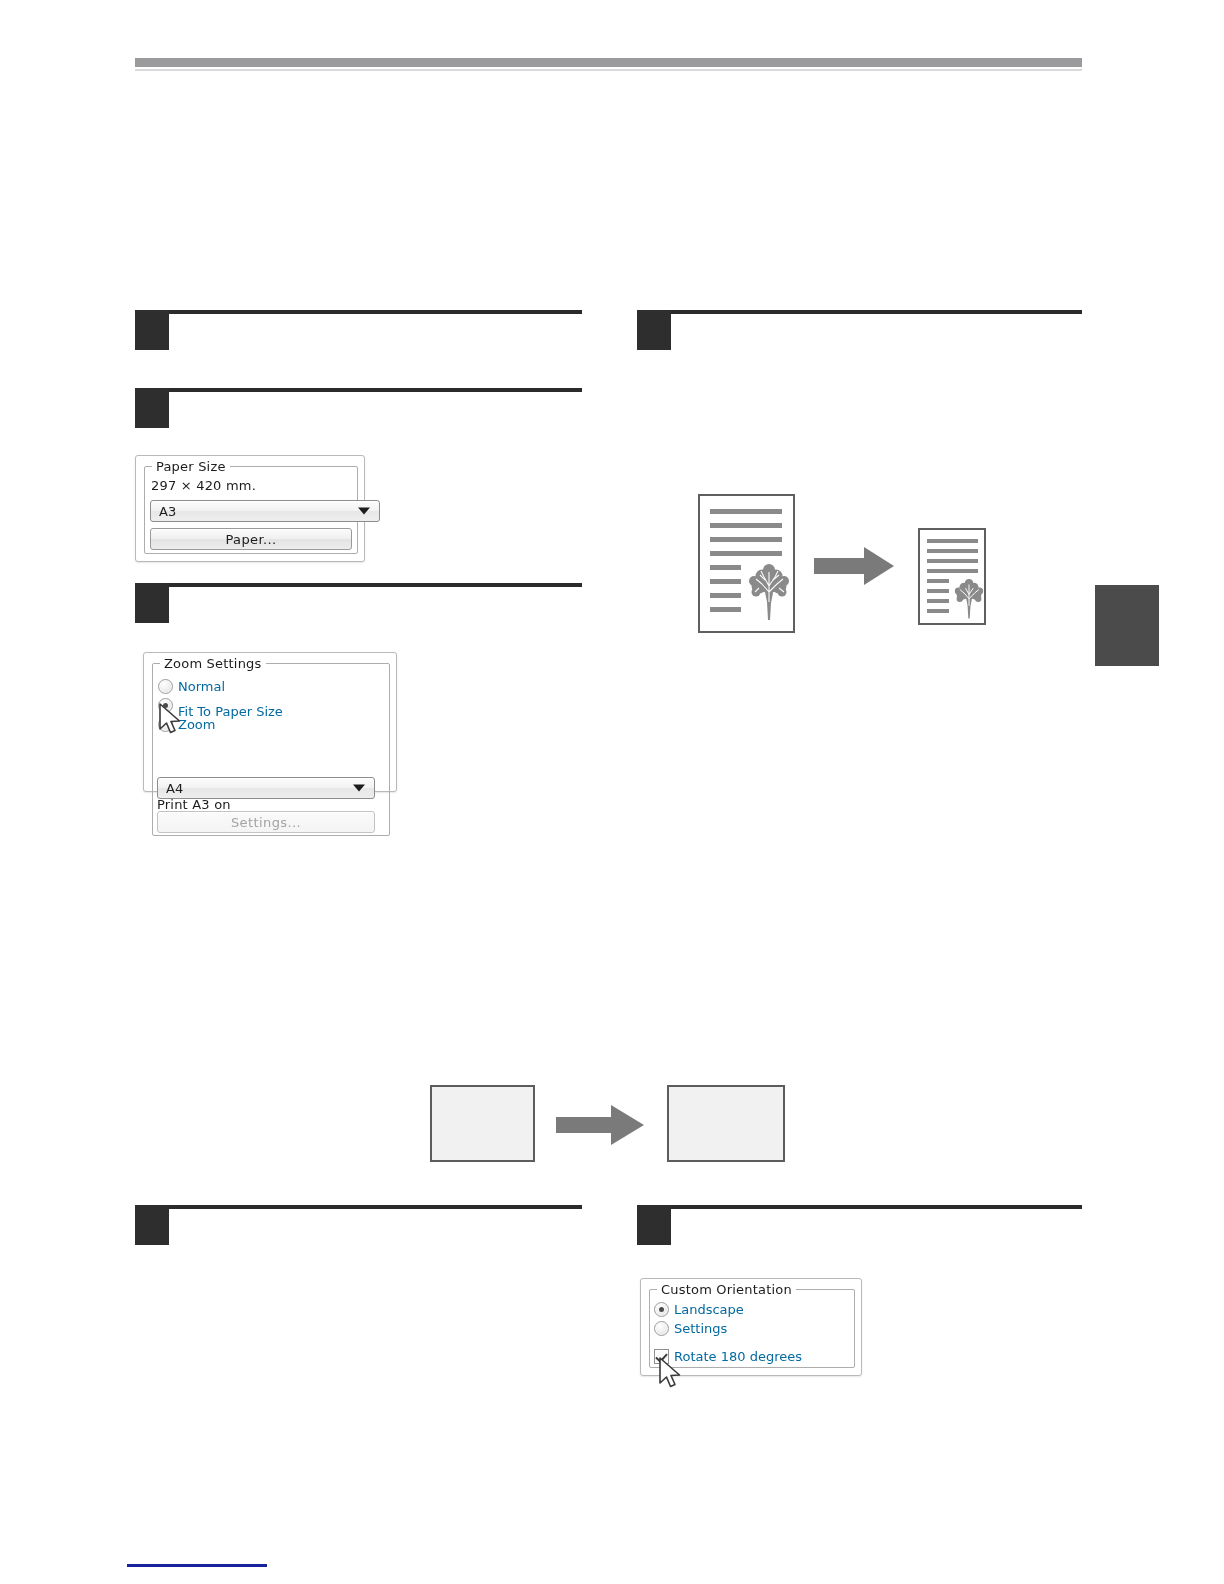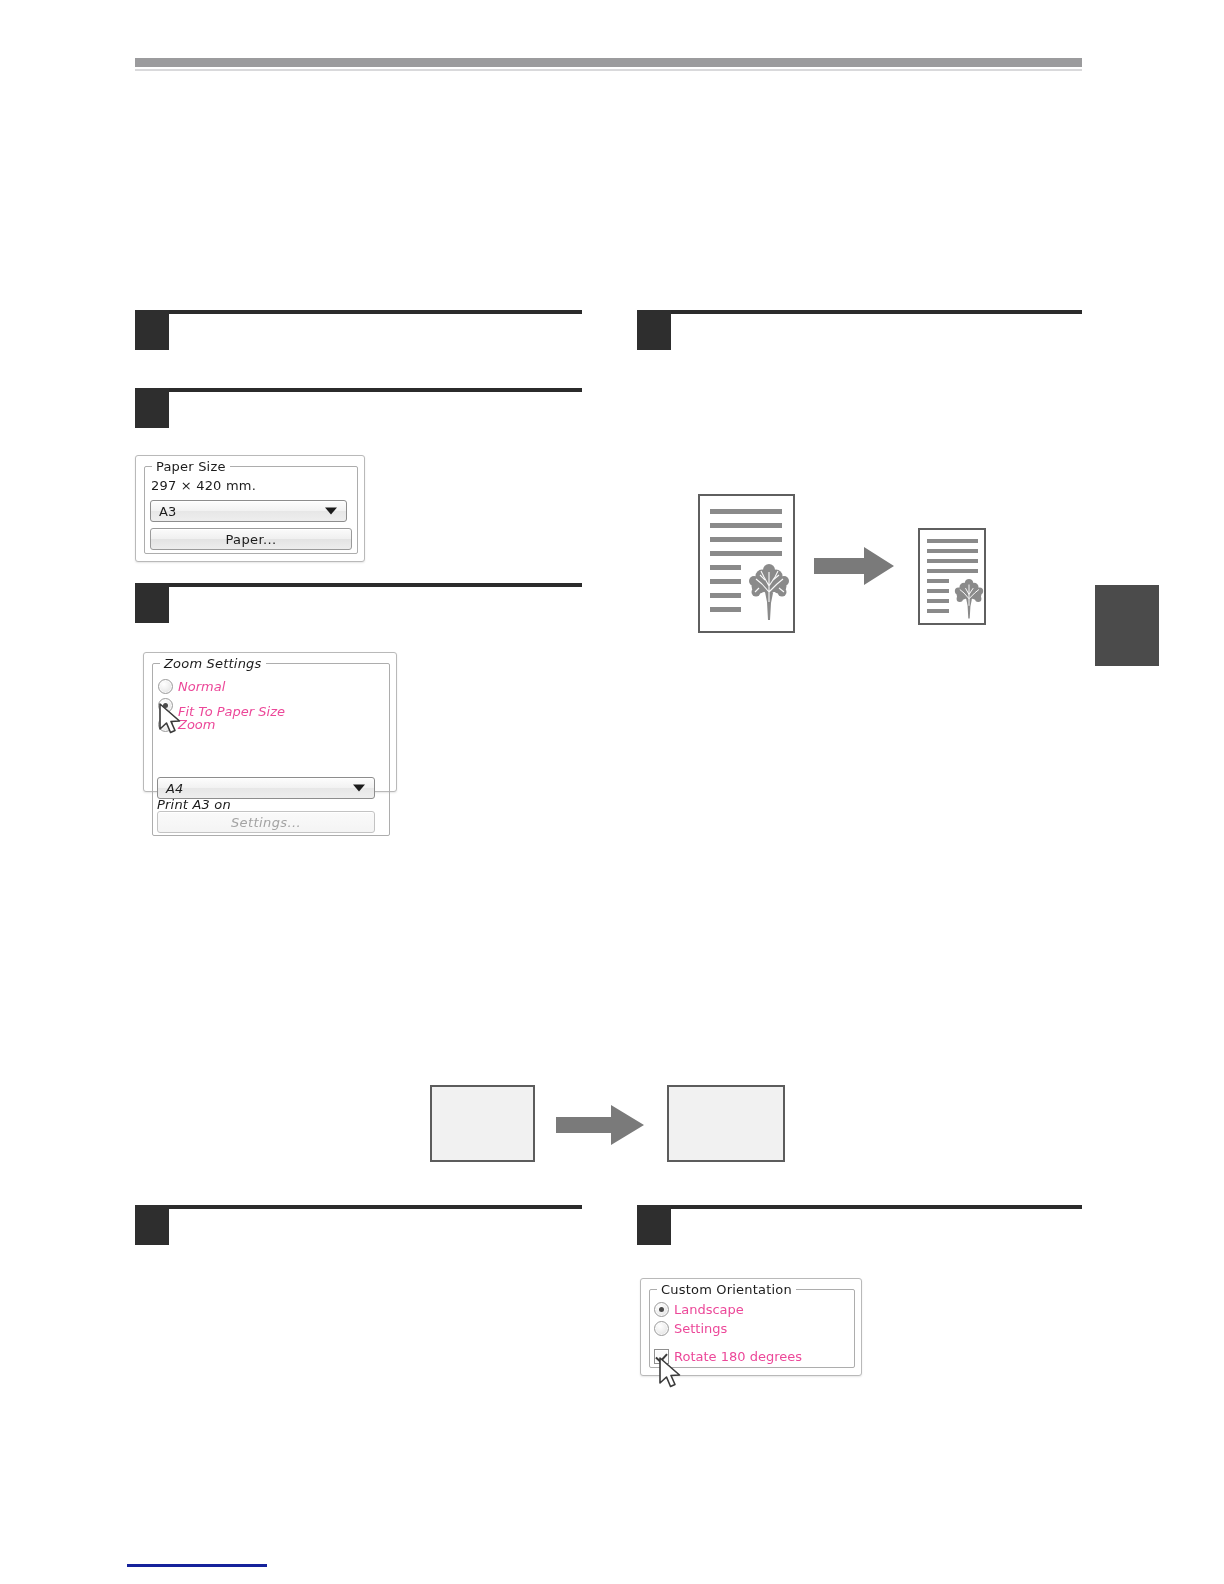--- a/index.html
+++ b/index.html
@@ -112,21 +112,21 @@
     position:absolute; width:15px; height:15px; border-radius:50%;
     border:1px solid #9c9c9c;
     background:radial-gradient(circle at 38% 32%,#ffffff 0%,#ededed 55%,#dcdcdc 100%);
     box-shadow:inset 0 0 0 1px rgba(255,255,255,.75);
   }
   .radio.on::after{
     content:""; position:absolute; left:4px; top:4px;
     width:5px; height:5px; border-radius:50%; background:#4a4a4a;
   }
   .rlabel{
-    position:absolute; font-size:13px; color:#ec4899; white-space:nowrap;
+    position:absolute; font-size:13px; color:#0369a1; white-space:nowrap;
   }
 
   
   .cbox{
     position:absolute; width:15px; height:15px;
     border:1px solid #8f8f8f; background:#fbfbfb;
     box-shadow:inset 0 0 0 1px #ffffff;
   }
   .cbox.on::after{
     content:"";
@@ -193,29 +193,29 @@
   <div class="blk"></div>
   <div class="htext"></div>
 </div>
 
 <div class="panel" style="left:135px; top:455px; width:230px; height:107px;">
   <div class="fieldset" style="left:8px; top:10px; width:214px; height:88px;"></div>
   <div class="legend" style="left:16px; top:3px;">Paper Size</div>
 
   <div class="plabel" style="left:15px; top:22px;">297 × 420 mm.</div>
 
-  <div class="combo" style="left:14px; top:44px; width:197px; height:22px;">
+  <div class="combo" style="left:14px; top:44px; width:230px; height:22px;">
     <span class="ctext">A3</span>
     <span class="carrow"></span>
   </div>
 
   <div class="btn" style="left:14px; top:72px; width:202px; height:22px;">Paper...</div>
 </div>
 
-<div class="panel" style="left:143px; top:652px; width:254px; height:140px;font-style:italic;">
+<div class="panel" style="left:143px; top:652px; width:254px; height:140px;">
   <div class="fieldset" style="left:8px; top:10px; width:238px; height:173px;"></div>
   <div class="legend" style="left:16px; top:3px;">Zoom Settings</div>
 
   <div class="radio" style="left:14px; top:26px;"></div>
   <div class="rlabel" style="left:34px; top:26px;">Normal</div>
 
   <div class="radio on" style="left:14px; top:45px;"></div>
   <div class="rlabel" style="left:34px; top:51px;">Fit To Paper Size</div>
 
   <div class="radio" style="left:14px; top:64px;"></div>

